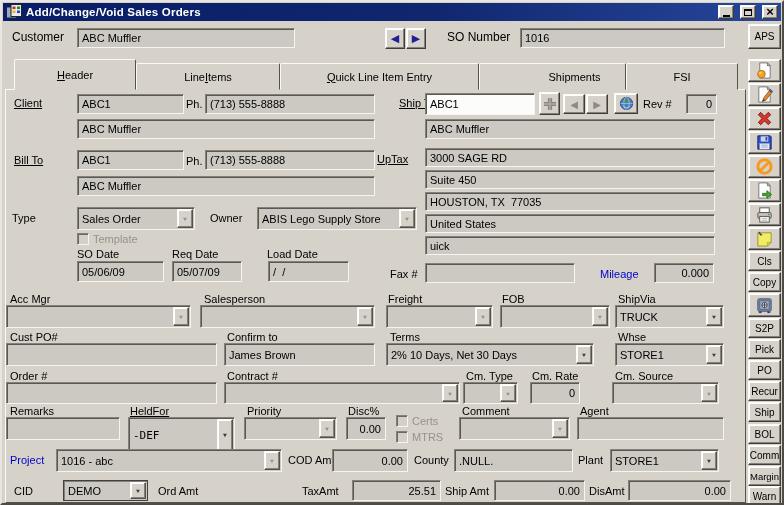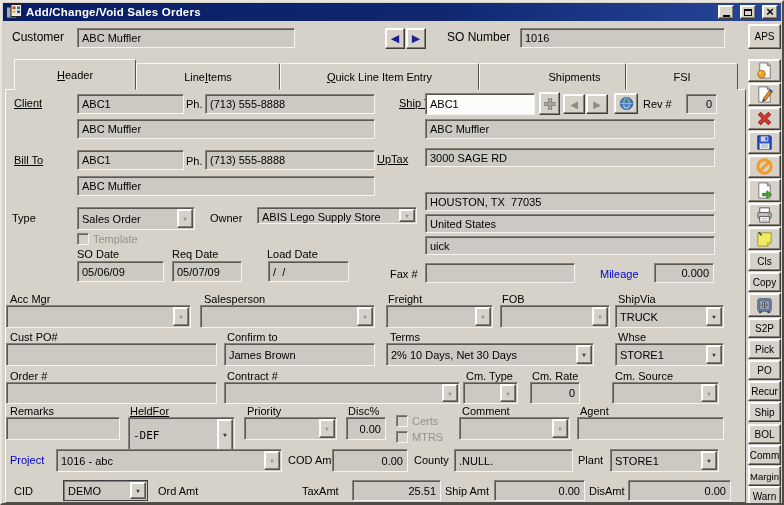--- a/index.html
+++ b/index.html
@@ -139,31 +139,32 @@
   <div class="fld" style="left:423px;top:117px;width:290px;height:20px;">ABC Muffler</div>
 
   <span class="lbl ul" style="left:12px;top:152px;">Bill To</span>
   <div class="fld" style="left:75px;top:148px;width:107px;height:20px;">ABC1</div>
   <span class="lbl" style="left:184px;top:153px;">Ph.</span>
   <div class="fld" style="left:203px;top:148px;width:170px;height:20px;">(713) 555-8888</div>
   <div class="fld" style="left:75px;top:174px;width:298px;height:20px;">ABC Muffler</div>
 
   <span class="lbl ul" style="left:375px;top:151px;">UpTax</span>
   <div class="fld" style="left:423px;top:146px;width:290px;height:19px;">3000 SAGE RD</div>
+  <div class="fld" style="left:423px;top:168px;width:290px;height:19px;">Suite 450</div>
   <div class="fld" style="left:423px;top:190px;width:290px;height:19px;">HOUSTON, TX  77035</div>
   <div class="fld" style="left:423px;top:212px;width:290px;height:19px;">United States</div>
   <div class="fld" style="left:423px;top:234px;width:290px;height:19px;">uick</div>
 
   <span class="lbl" style="left:10px;top:210px;">Type</span>
   <div class="dd" style="left:75px;top:205px;width:118px;height:23px;">
     <span>Sales Order</span>
     <span class="dd-btn adim"></span>
   </div>
   <span class="lbl" style="left:208px;top:210px;">Owner</span>
-  <div class="dd" style="left:255px;top:205px;width:160px;height:17px;align-items:flex-end;">
+  <div class="dd" style="left:255px;top:205px;width:160px;height:23px;">
     <span>ABIS Lego Supply Store</span>
     <span class="dd-btn adim"></span>
   </div>
 
   <div class="cb" style="left:75px;top:231px;">
     <span class="cbbox"></span>
     <span>Template</span>
   </div>
 
   <span class="lbl" style="left:75px;top:246px;">SO Date</span>

